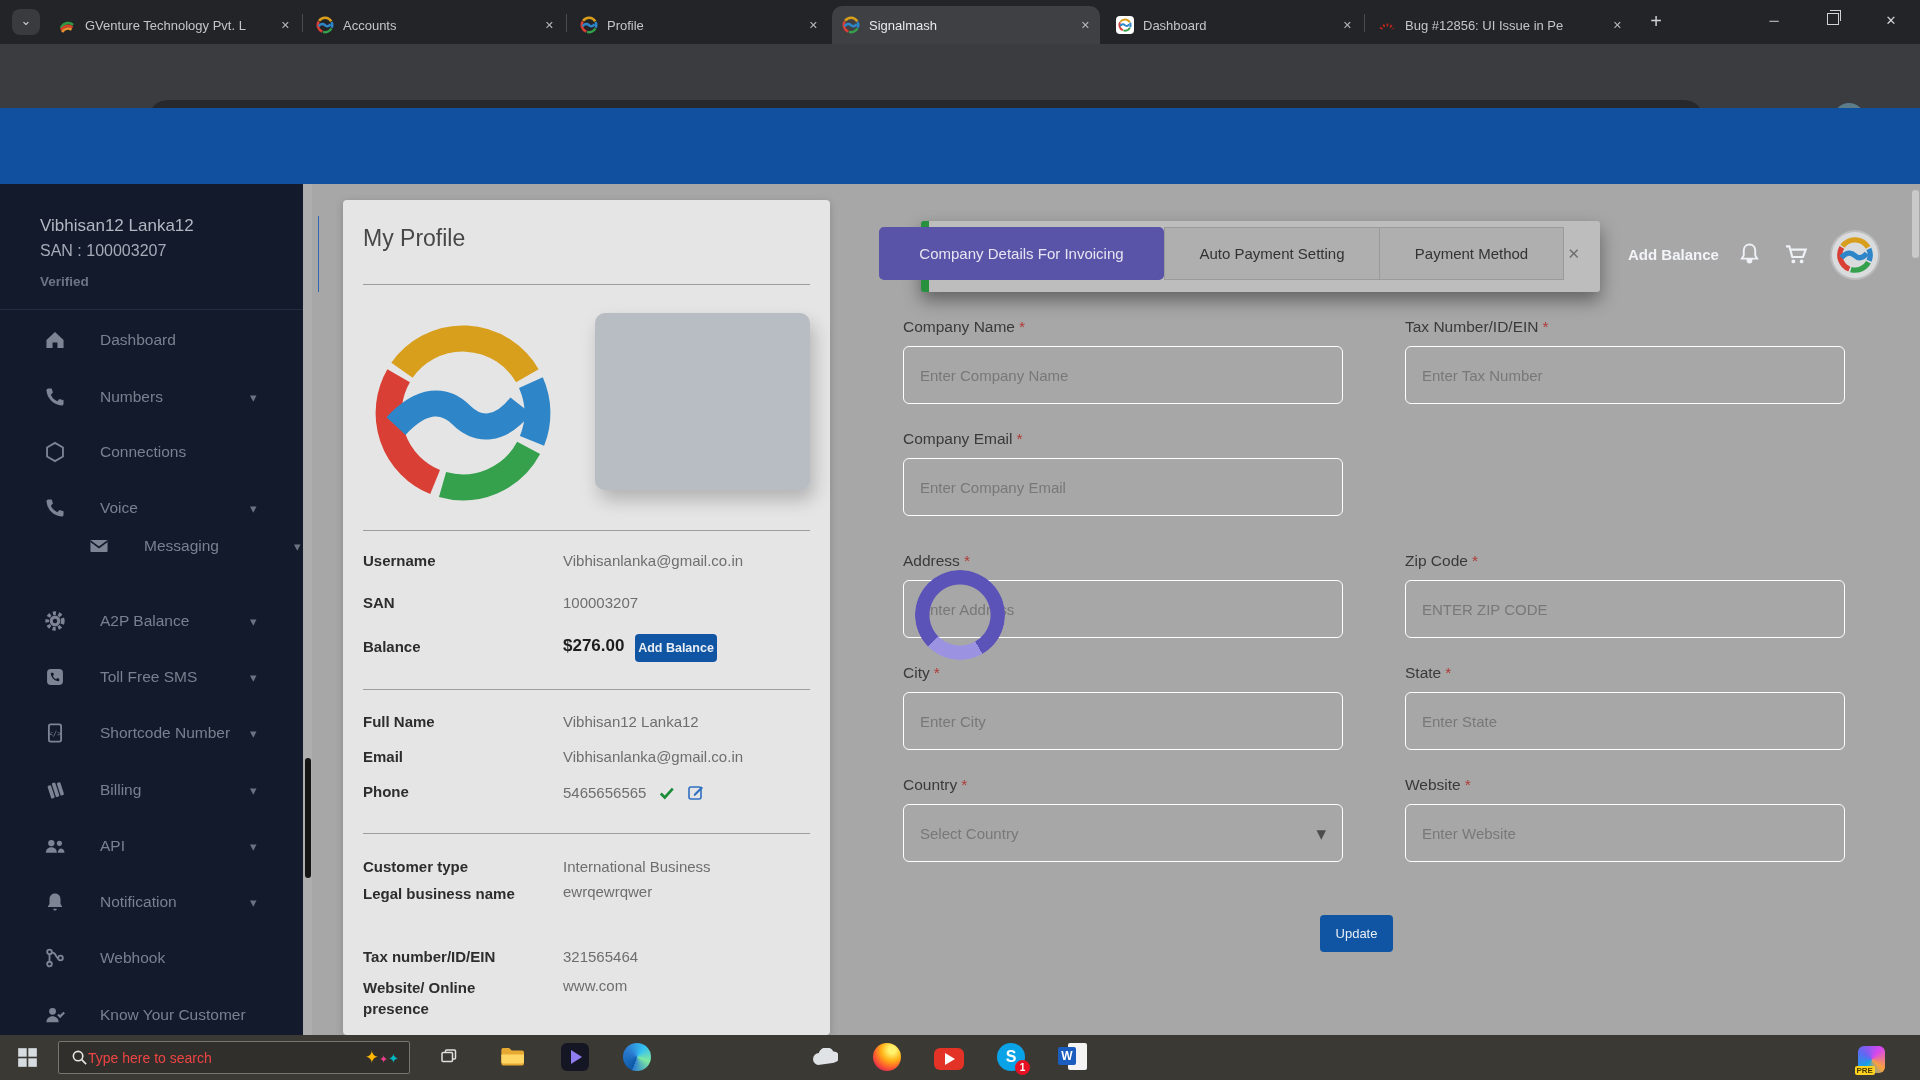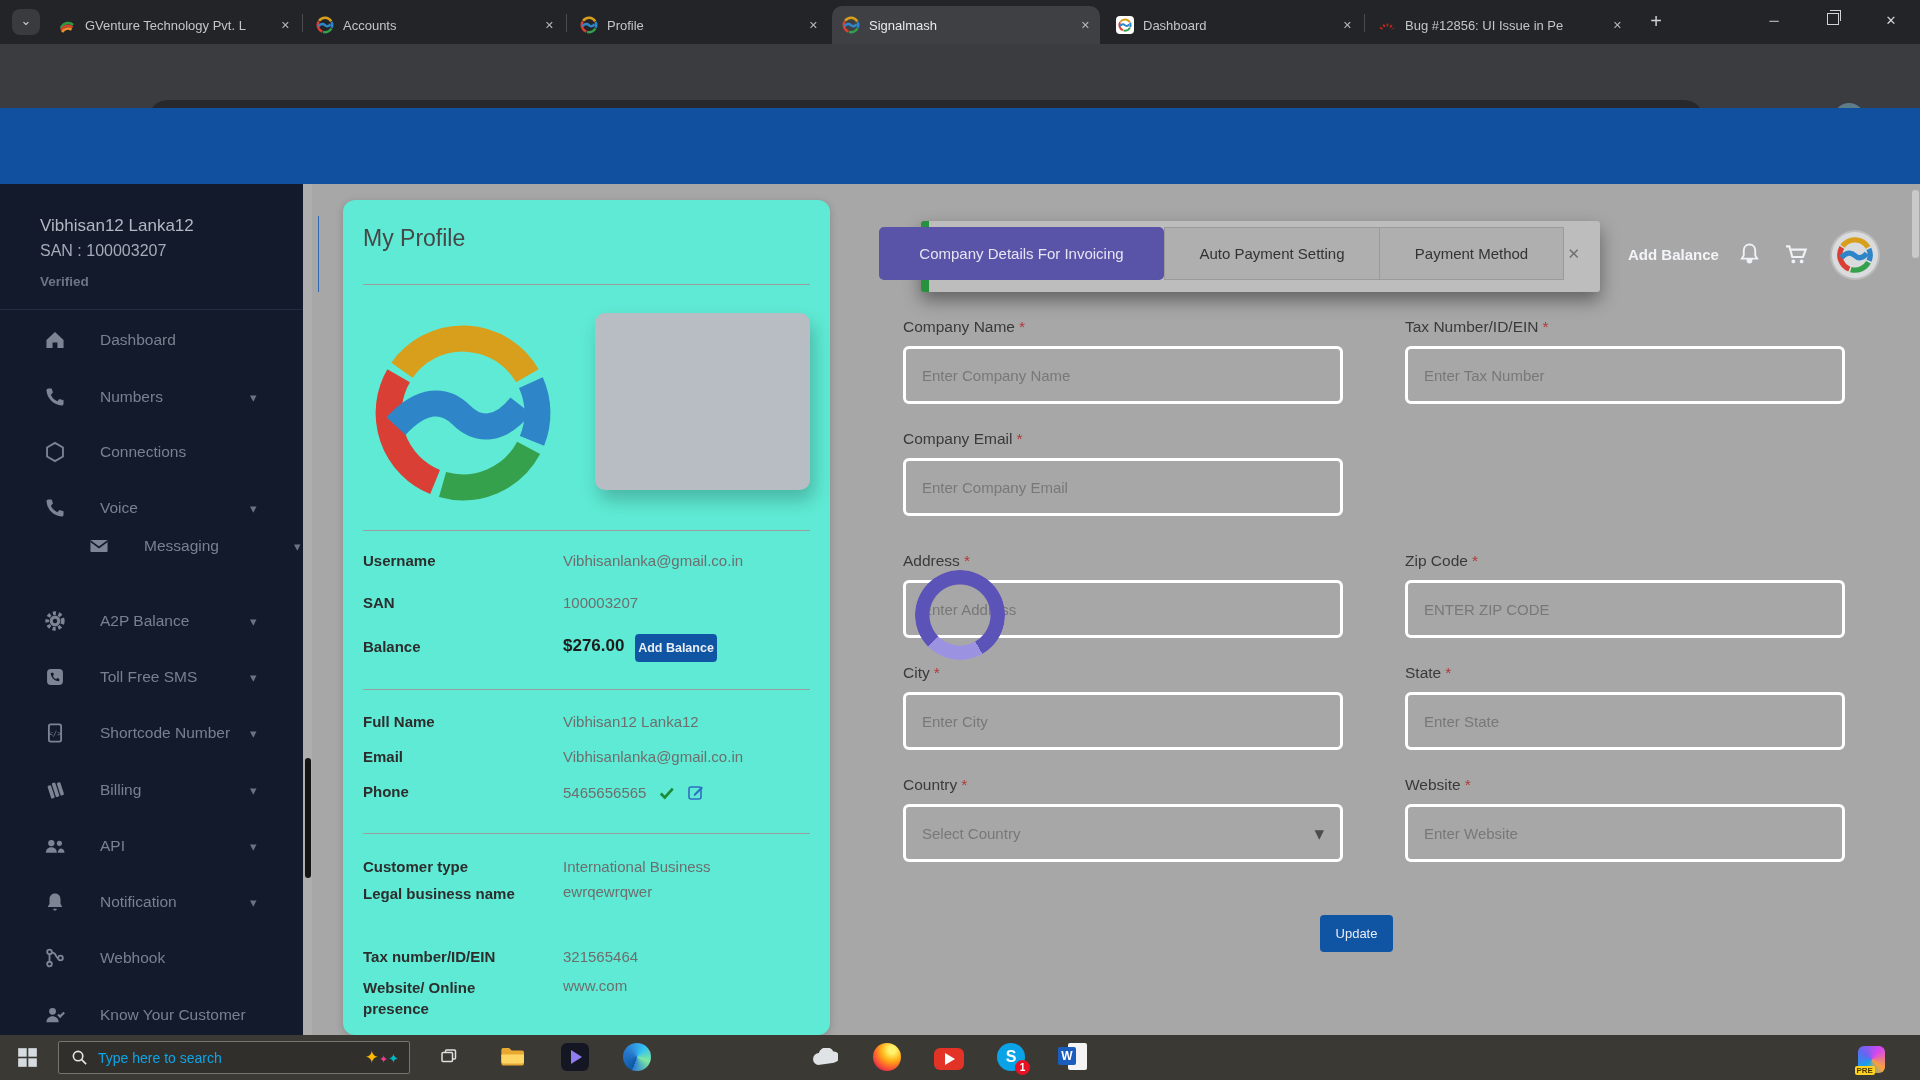--- a/index.html
+++ b/index.html
@@ -61,58 +61,58 @@
   #sb-user .vf{font-size:13.5px;color:#6d7484;font-weight:700;margin-top:10px;}
   .nav-item{left:0;width:304px;height:40px;display:flex;align-items:center;}
   .nav-item .nicon{position:absolute;left:44px;width:22px;height:22px;}
   .nav-item .nlabel{position:absolute;left:100px;font-size:15.5px;color:#79808f;}
   .nav-item .ncaret{position:absolute;left:250px;color:#6b7281;font-size:13px;}
   #sb-scroll{left:303px;top:184px;width:9px;height:851px;background:#aeaeae;}
   #sb-thumb{left:305px;top:758px;width:6px;height:120px;background:#141414;border-radius:3px;}
   #pg-thumb{left:1912px;top:190px;width:7px;height:68px;background:#c9c9c9;border-radius:3px;}
 
   
-  #card{left:343px;top:200px;width:487px;height:835px;background:#5eead4;border-radius:12px;
+  #card{left:343px;top:200px;width:487px;height:835px;background:#e5e5e5;border-radius:4px;
     box-shadow:0 2px 8px rgba(0,0,0,.18);}
   #card .title{position:absolute;left:20px;top:25px;font-size:23px;color:#474747;}
   .cdiv{position:absolute;left:20px;width:447px;height:1px;background:#9d9d9d;}
   #upload-box{position:absolute;left:252px;top:113px;width:215px;height:177px;background:#b7bdc3;
     border-radius:10px;box-shadow:4px 10px 18px rgba(0,0,0,.22);}
   .srow-l{position:absolute;left:20px;font-size:15px;font-weight:700;color:#2d2d2d;}
   .srow-v{position:absolute;left:220px;font-size:15px;color:#6e6e6e;}
   #addbal-btn{position:absolute;left:292px;top:434px;width:82px;height:28px;background:#0f55a3;
     border-radius:4px;color:#e9eef5;font-size:12.5px;font-weight:600;text-align:center;line-height:28px;}
   .inlico{display:inline-block;vertical-align:-3px;margin-left:8px;}
 
   
   .ptab{top:227px;height:53px;box-sizing:border-box;display:flex;align-items:center;justify-content:center;
     font-size:15px;}
   .ptab.on{background:#5a54a8;color:#e6e4f2;border-radius:5px;z-index:2;}
   .ptab.off{background:#afafaf;color:#333;border:1px solid #9b9b9b;}
   .fld{width:440px;}
   .fld .lab{font-size:15.5px;color:#3a3a3a;margin-bottom:10px;}
   .fld .req{color:#b03a37;margin-left:4px;}
-  .fld input,.fld .selbox{width:440px;height:58px;box-sizing:border-box;border:3px solid #ffffff;
+  .fld input,.fld .selbox{width:440px;height:58px;box-sizing:border-box;border:1px solid #ffffff;
     border-radius:6px;background:transparent;padding:4px 16px;font-size:15px;color:#4a4a4a;
     font-family:"Liberation Sans",sans-serif;display:block;}
   .fld input::placeholder{color:#787878;opacity:1;}
   .fld .selbox{display:flex;align-items:center;color:#787878;position:relative;}
   .fld .selbox .car{position:absolute;right:16px;color:#4c4c4c;font-size:19px;}
   #update-btn{left:1320px;top:915px;width:73px;height:37px;background:#0f55a3;border-radius:4px;
     color:#e9eef5;font-size:13px;text-align:center;line-height:37px;}
   #spinner{left:915px;top:570px;width:90px;height:90px;border-radius:50%;
     background:conic-gradient(from 150deg,#9b93e2 0 75deg,#5b53b8 75deg 360deg);
     -webkit-mask:radial-gradient(circle,transparent 0 30px,#000 31px);
     mask:radial-gradient(circle,transparent 0 30px,#000 31px);}
 
   
   #taskbar{left:0;top:1035px;width:1920px;height:45px;background:#3b3934;}
   #tb-search{left:58px;top:1041px;width:352px;height:33px;background:#302f2b;border:1px solid #76756e;
     border-radius:2px;display:flex;align-items:center;box-sizing:border-box;}
-  #tb-search .ph{margin-left:10px;font-size:14px;color:#0ea5e9;}
+  #tb-search .ph{font-size:14px;color:#ef4444;}
   .tbi{top:1041px;width:32px;height:32px;display:flex;align-items:center;justify-content:center;}
   .edge-ico{width:28px;height:28px;border-radius:50%;
     background:conic-gradient(from 200deg,#0c59a4,#2b7cd3 30%,#35c1f1 55%,#7ee8a2 75%,#2b7cd3 100%);}
   .ff-ico{width:28px;height:28px;border-radius:50%;
     background:radial-gradient(circle at 68% 25%,#fff36e 0 12%,#ffb217 38%,#ff5f2e 62%,#e12d4c 80%,#9a1a7d 100%);}
   .yt-ico{width:30px;height:22px;border-radius:6px;background:#e33326;position:relative;}
   .yt-ico:after{content:"";position:absolute;left:11px;top:5px;border-left:10px solid #fff;
     border-top:6px solid transparent;border-bottom:6px solid transparent;}
   .sk-ico{width:28px;height:28px;border-radius:50%;background:#0aa3e8;color:#fff;font-weight:700;
     font-size:16px;text-align:center;line-height:28px;position:relative;}

